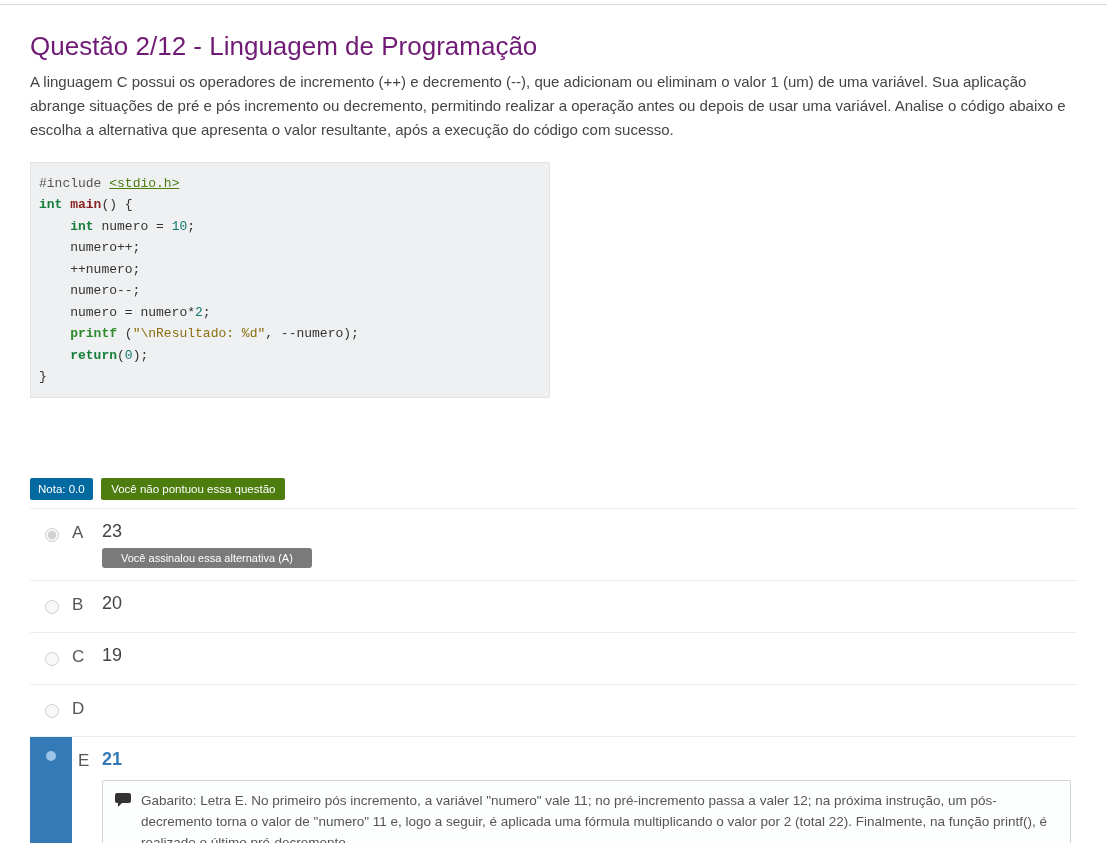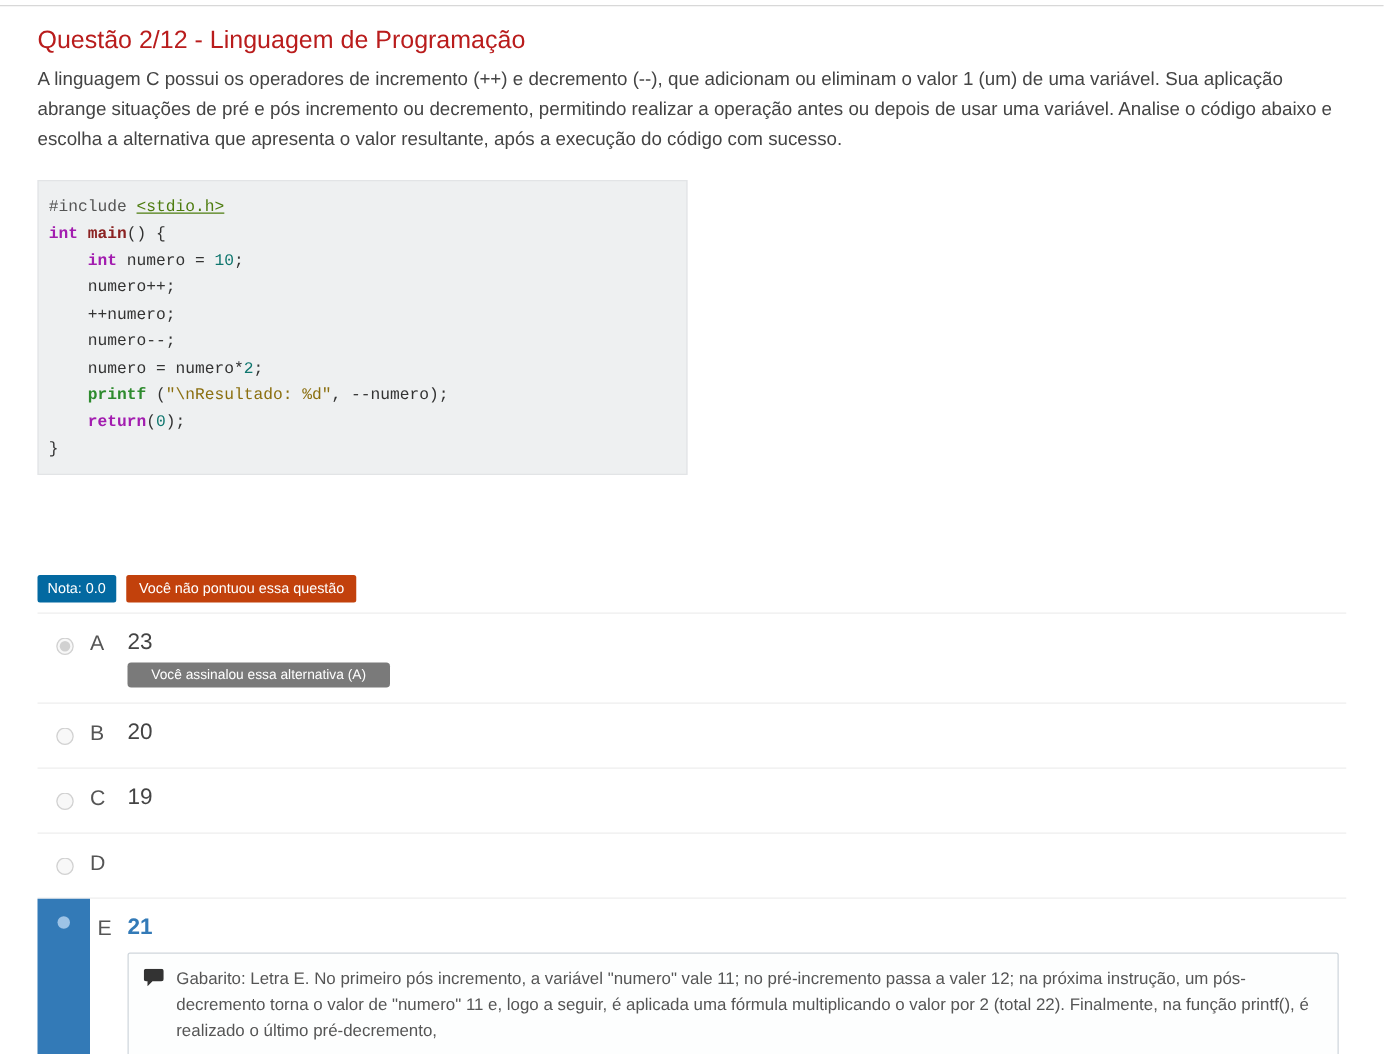--- a/index.html
+++ b/index.html
@@ -7,62 +7,62 @@
     margin: 0; padding: 0;
     font-family: -apple-system, "Segoe UI", Arial, Helvetica, sans-serif;
     background: #ffffff;
     color: #3b3b3b;
     width: 1107px;
   }
   .page {
     padding: 10px 30px 0 30px;
   }
   .q-title {
-    color: #b91c1c;
-    font-size: 20px;
+    color: #701a75;
+    font-size: 26px;
     font-weight: 400;
-    margin: 6px 0 8px 0;
+    margin: 16px 0 8px 0;
   }
   .q-text {
     color: #444;
     font-size: 15px;
     line-height: 1.6;
     margin-bottom: 20px;
   }
   .code-block {
     background: #eef0f1;
     border: 1px solid #e2e4e6;
     padding: 10px 8px;
     width: 520px;
     font-family: Consolas, "Courier New", monospace;
     font-size: 13px;
     line-height: 1.65;
     white-space: pre;
     color: #333;
   }
   .code-block .pp   { color: #555; }
   .code-block .hdr  { color: #4d7c0f; text-decoration: underline; }
-  .code-block .kw   { color: #a21caf; font-weight: bold; text-align: right; }
+  .code-block .kw   { color: #15803d; font-weight: bold; text-align: right; }
   .code-block .fn   { color: #8b2222; font-weight: bold; }
   .code-block .num  { color: #0f766e; }
   .code-block .str  { color: #8b6f10; }
   .code-block .call { color: #2e8b2e; font-weight: bold; text-align: right; }
 
   .badges-row { margin: 80px 0 8px 0; }
   .badge-gray {
     display: inline-block;
     background: #0369a1;
     color: #fff;
     font-size: 11.5px;
     padding: 5px 8px;
     border-radius: 2px;
   }
   .badge-red {
     display: inline-block;
-    background: #c2410c;
+    background: #4d7c0f;
     color: #fff;
     font-size: 11.5px;
     padding: 5px 10px;
     border-radius: 2px;
     margin-left: 4px;
   }
   .answers {
     border-top: 1px solid #eee;
   }
   .answer-row {

